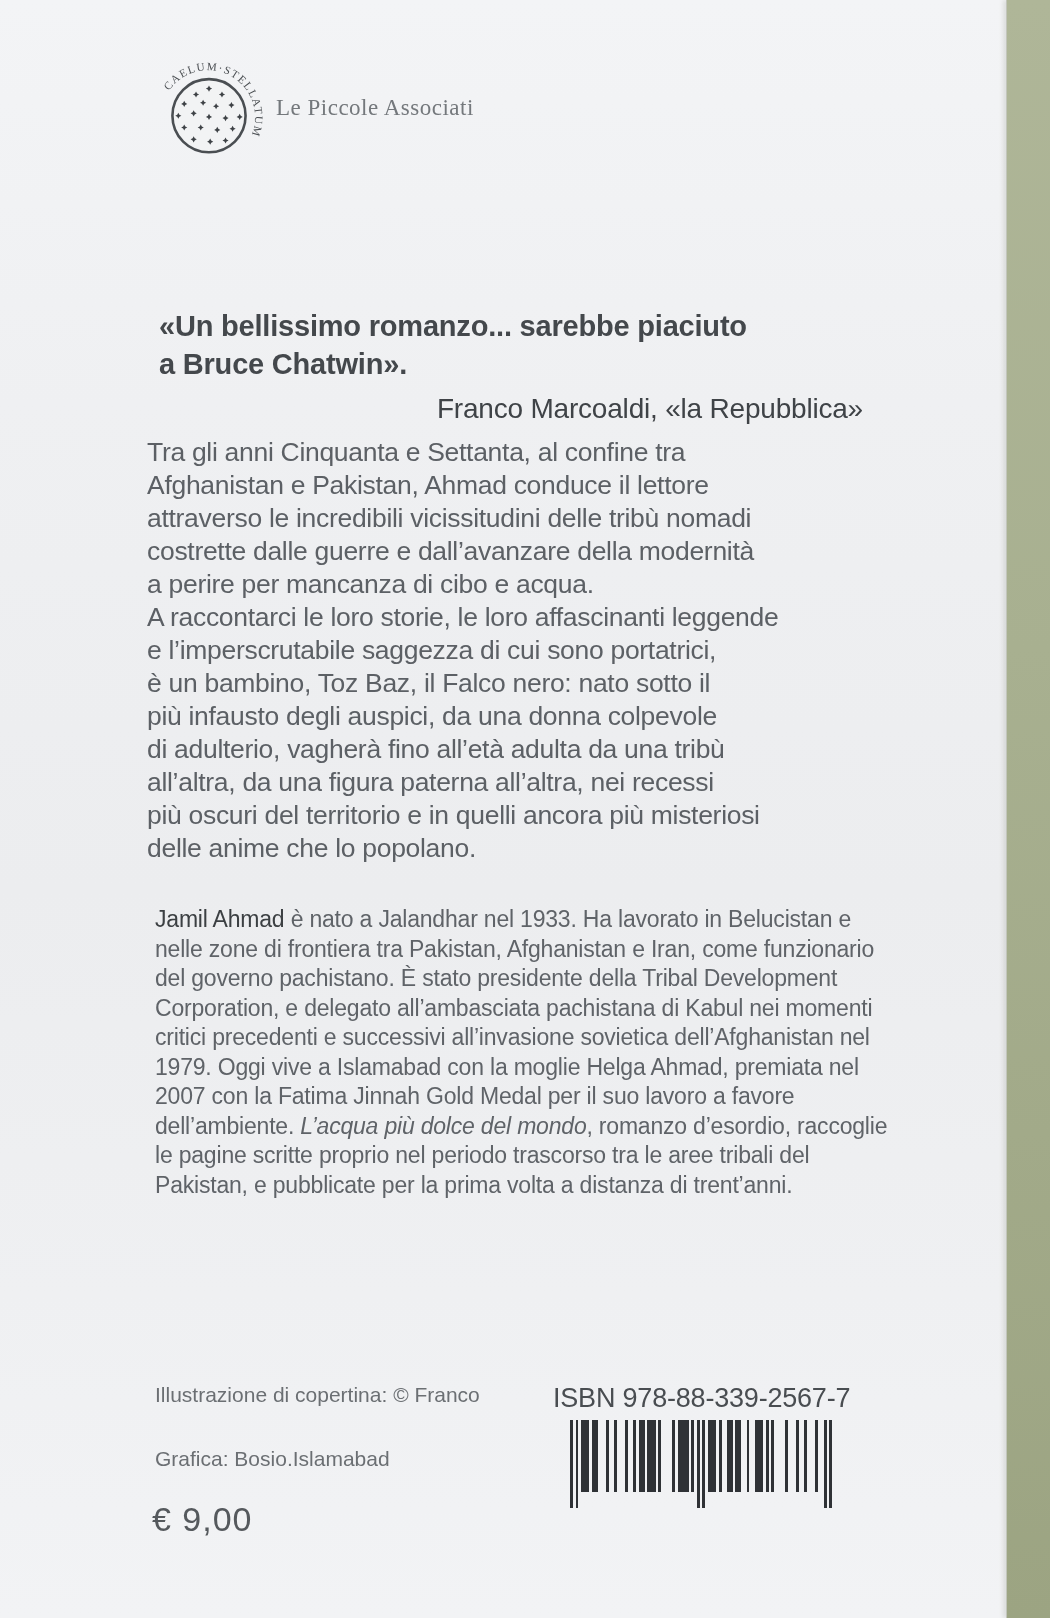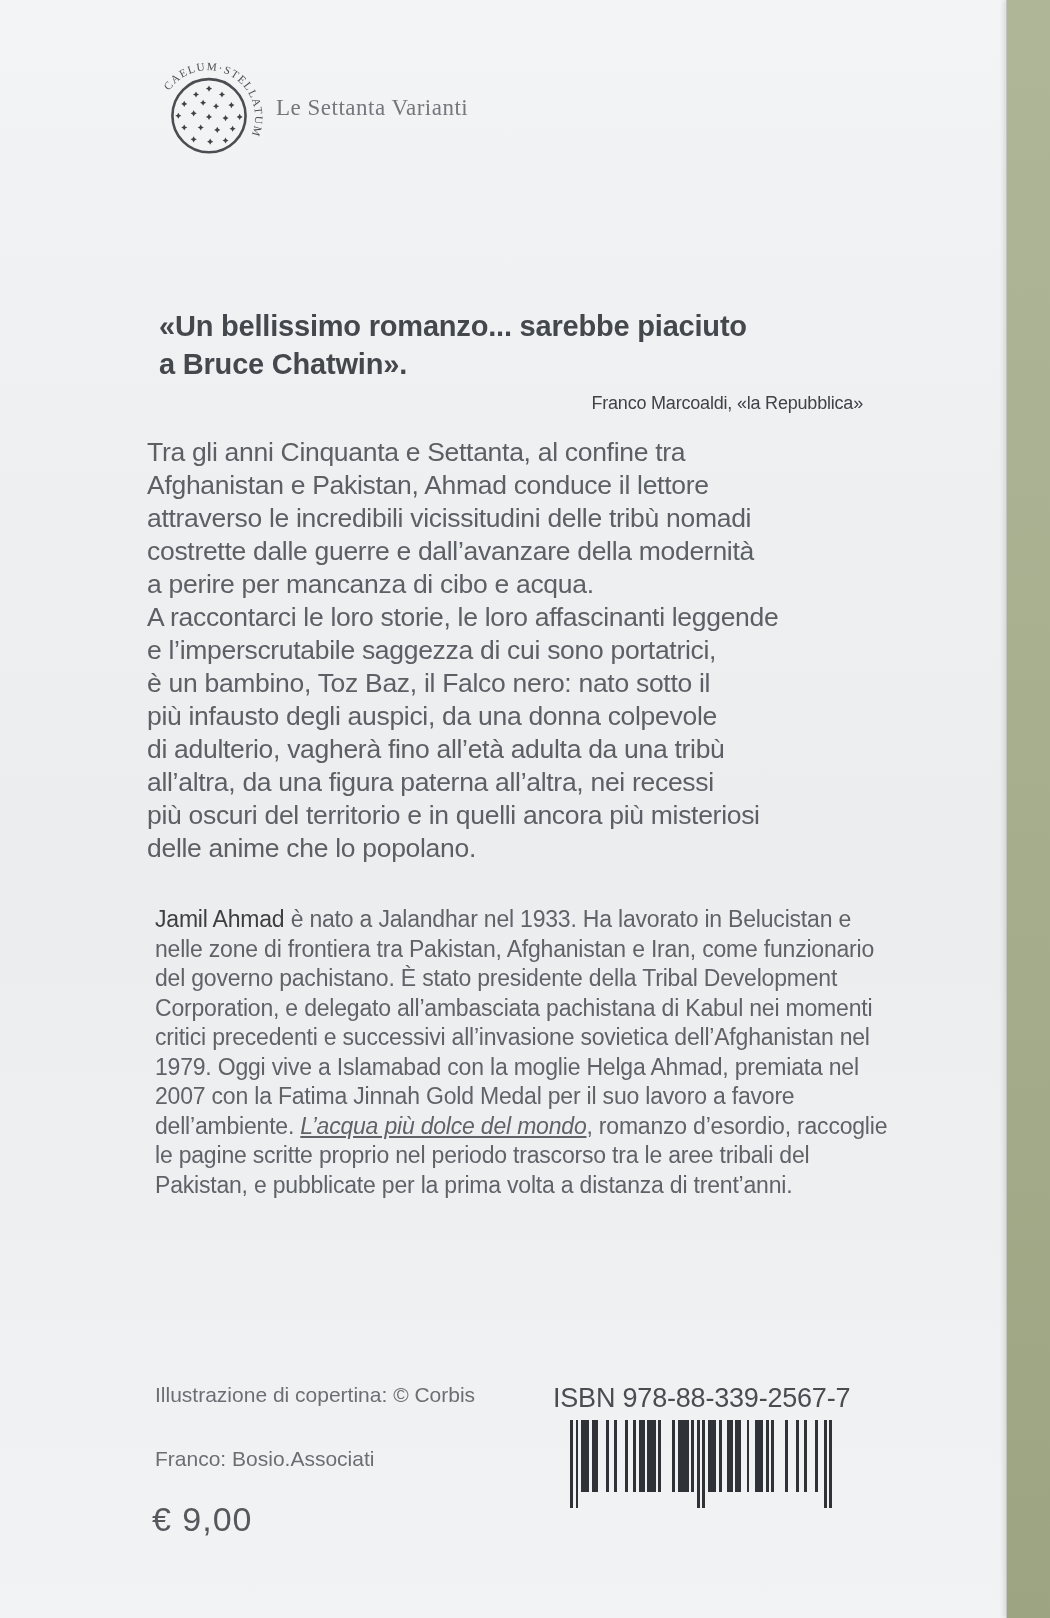--- a/index.html
+++ b/index.html
@@ -26,35 +26,35 @@
     font-size:23px;letter-spacing:0.5px;color:#74787c;margin-left:8px;margin-top:-6px;
   }
   .quote{position:absolute;left:155px;top:303px;width:708px;}
   .quote-text{
     margin:4px;white-space:pre-line;
     font-size:29px;font-weight:bold;line-height:38px;
     color:var(--text-dark,#44484c);letter-spacing:-0.2px;
   }
   .quote-attrib{
     margin:10px 0 0 0;text-align:right;
-    font-size:18px;color:#3f4347;letter-spacing:-0.2px;
+    font-size:28px;color:#3f4347;letter-spacing:-0.2px;
   }
   .synopsis{
     position:absolute;left:147px;top:436px;width:800px;
     margin:0;white-space:pre-line;
     font-size:26.5px;line-height:33px;letter-spacing:-0.3px;
     color:var(--text-body,#5c6065);
   }
   .bio{
     position:absolute;left:155px;top:905px;width:748px;
     margin:0;font-size:23px;line-height:29.5px;letter-spacing:-0.2px;
     color:#5f6368;
   }
   .bio .bio-name{font-weight:normal;color:#3c4043;}
-  .bio .italic{font-style:italic;text-decoration:underline;}
+  .bio .italic{font-style:italic;}
   .credit-illustration{position:absolute;left:155px;top:1383px;font-size:21px;color:#6b6f73;}
   .credit-design{position:absolute;left:155px;top:1447px;font-size:21px;color:#6b6f73;}
   .price{position:absolute;left:152px;top:1500px;font-size:34px;color:#55595d;letter-spacing:1px;}
   .isbn-block{position:absolute;left:553px;top:1383px;width:296px;text-align:right;}
   .isbn-label{font-size:27px;color:#494d51;letter-spacing:-0.2px;margin:0 0 6px 0;white-space:nowrap;}
   .barcode{display:block;margin:0 auto;width:262px;height:88px;}
   .barcode-digits{
     margin-top:-21px;
     font-size:24px;color:#3b3e42;
     letter-spacing:5px;word-spacing:13px;white-space:nowrap;
@@ -91,21 +91,21 @@
         <use href="#star" x="29" y="64"></use>
         <use href="#star" x="43" y="64"></use>
         <use href="#star" x="57" y="66"></use>
         <use href="#star" x="70" y="65"></use>
         <use href="#star" x="37" y="74"></use>
         <use href="#star" x="51" y="76"></use>
         <use href="#star" x="64" y="75"></use>
         <text class="logo-arc"><textPath href="#arc">CAELUM·STELLATUM</textPath></text>
       </svg>
     </div>
-    <div class="series-title">Le Settanta Varianti</div>
+    <div class="series-title">Le Piccole Associati</div>
   </header>
 
   <section class="quote">
     <p class="quote-text">«Un bellissimo romanzo... sarebbe piaciuto
 a Bruce Chatwin».</p>
     <p class="quote-attrib">Franco Marcoaldi, «la Repubblica»</p>
   </section>
 
   <p class="synopsis">Tra gli anni Cinquanta e Settanta, al confine tra
 Afghanistan e Pakistan, Ahmad conduce il lettore
@@ -116,22 +116,22 @@
 e l’imperscrutabile saggezza di cui sono portatrici,
 è un bambino, Toz Baz, il Falco nero: nato sotto il
 più infausto degli auspici, da una donna colpevole
 di adulterio, vagherà fino all’età adulta da una tribù
 all’altra, da una figura paterna all’altra, nei recessi
 più oscuri del territorio e in quelli ancora più misteriosi
 delle anime che lo popolano.</p>
 
   <p class="bio"><span class="bio-name">Jamil Ahmad</span><span> è nato a Jalandhar nel 1933. Ha lavorato in Belucistan e nelle zone di frontiera tra Pakistan, Afghanistan e Iran, come funzionario del governo pachistano. È stato presidente della Tribal Development Corporation, e delegato all’ambasciata pachistana di Kabul nei momenti critici precedenti e successivi all’invasione sovietica dell’Afghanistan nel 1979. Oggi vive a Islamabad con la moglie Helga Ahmad, premiata nel 2007 con la Fatima Jinnah Gold Medal per il suo lavoro a favore dell’ambiente. </span><span class="italic">L’acqua più dolce del mondo</span><span>, romanzo d’esordio, raccoglie le pagine scritte proprio nel periodo trascorso tra le aree tribali del Pakistan, e pubblicate per la prima volta a distanza di trent’anni.</span></p>
 
-  <div class="credit-illustration">Illustrazione di copertina: © Corbis</div>
-  <div class="credit-design">Franco: Bosio.Associati</div>
+  <div class="credit-illustration">Illustrazione di copertina: © Franco</div>
+  <div class="credit-design">Grafica: Bosio.Islamabad</div>
   <div class="price">€ 9,00</div>
 
   <div class="isbn-block">
     <div class="isbn-label">ISBN 978-88-339-2567-7</div>
     <svg class="barcode" id="barcode" viewBox="0 0 95 32" preserveAspectRatio="none" shape-rendering="crispEdges">
         <rect x="0" y="0" width="1.02" height="32" fill="#2f3236"></rect>
         <rect x="2" y="0" width="1.02" height="32" fill="#2f3236"></rect>
         <rect x="4" y="0" width="1.02" height="26" fill="#2f3236"></rect>
         <rect x="5" y="0" width="1.02" height="26" fill="#2f3236"></rect>
         <rect x="6" y="0" width="1.02" height="26" fill="#2f3236"></rect>

